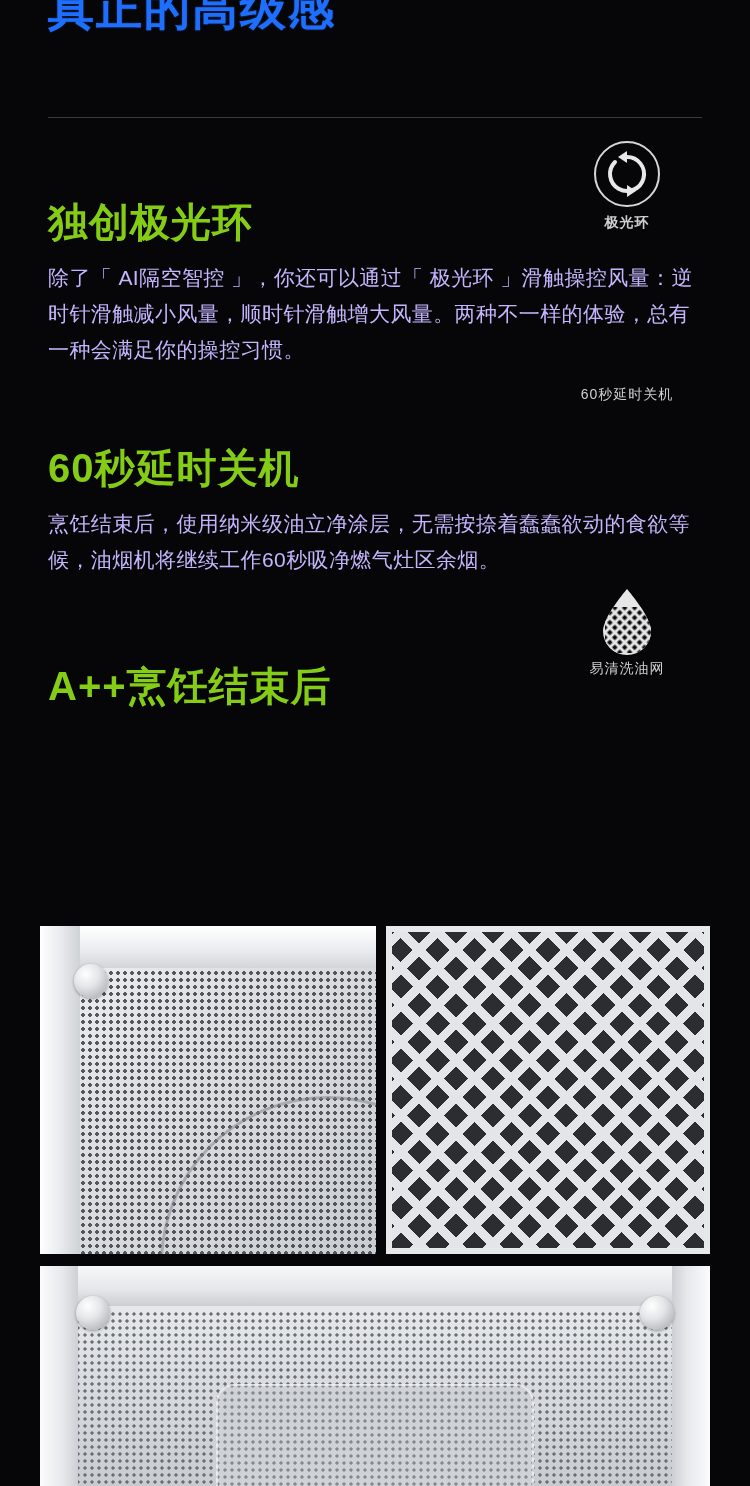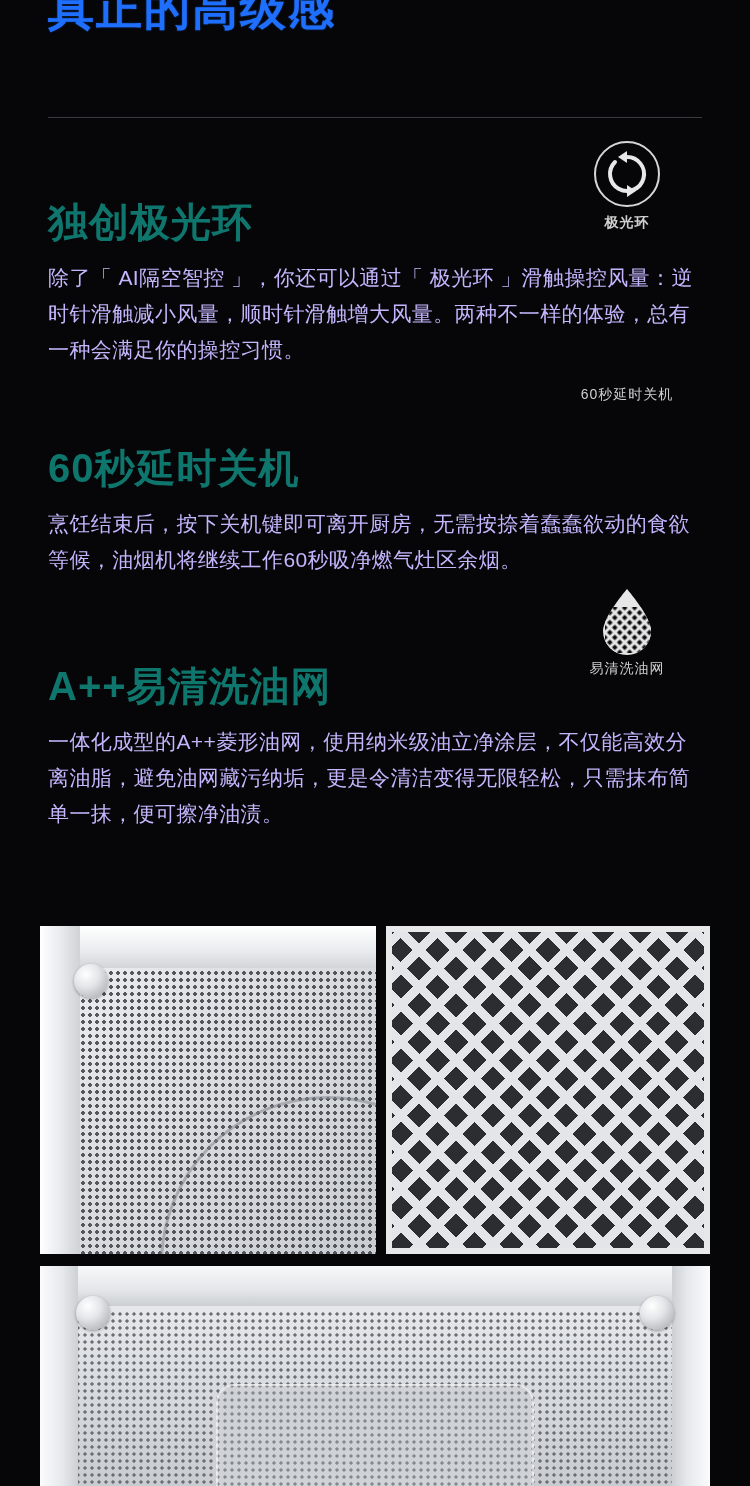--- a/index.html
+++ b/index.html
@@ -54,21 +54,21 @@
 
   
   .feature {
     position: relative;
     padding: 0 48px;
     box-sizing: border-box;
   }
   .feature-title {
     font-size: 40px;
     font-weight: bold;
-    color: #0f766e;
+    color: #84cc16;
     margin: 0;
     line-height: 1.1;
     letter-spacing: 1px;
   }
   .feature-body {
     font-size: 21px;
     line-height: 36px;
     color: #c4b5fd;
     margin: 16px 0 0 0;
     letter-spacing: 0.4px;
@@ -249,21 +249,21 @@
     </div>
     <h2 class="feature-title">独创极光环</h2>
     <p class="feature-body">除了「 AI隔空智控 」，你还可以通过「 极光环 」滑触操控风量：逆时针滑触减小风量，顺时针滑触增大风量。两种不一样的体验，总有一种会满足你的操控习惯。</p>
   </div>
 
   <div class="feature" style="margin-top:78px;">
     <div class="icon-block" style="top:-66px;">
       <div class="icon-caption">60秒延时关机</div>
     </div>
     <h2 class="feature-title">60秒延时关机</h2>
-    <p class="feature-body">烹饪结束后，按下关机键即可离开厨房，无需按捺着蠢蠢欲动的食欲等候，油烟机将继续工作60秒吸净燃气灶区余烟。</p>
+    <p class="feature-body">烹饪结束后，使用纳米级油立净涂层，无需按捺着蠢蠢欲动的食欲等候，油烟机将继续工作60秒吸净燃气灶区余烟。</p>
   </div>
 
   <div class="feature" style="margin-top:86px;">
     <div class="icon-block" style="top:-78px;">
       <div class="icon-art">
         <svg width="64" height="74" viewBox="0 0 64 74" aria-hidden="true">
           <defs>
             <pattern id="dmesh" width="7" height="7" patternUnits="userSpaceOnUse" patternTransform="rotate(45)">
               <rect width="7" height="7" fill="#e6e6e6"></rect>
               <rect width="4" height="4" x="1.5" y="1.5" fill="#0b0b0d"></rect>
@@ -273,22 +273,21 @@
             </clipPath>
           </defs>
           <path d="M32 6 C32 6 8 34 8 48 a24 24 0 0 0 48 0 C56 34 32 6 32 6 Z" fill="#e6e6e6"></path>
           <g clip-path="url(#dropclip)">
             <rect x="10" y="24" width="46" height="46" fill="url(#dmesh)"></rect>
           </g>
         </svg>
       </div>
       <div class="icon-caption">易清洗油网</div>
     </div>
-    <h2 class="feature-title">A++易清洗油网</h2>
-    <p class="feature-body">一体化成型的A++菱形油网，使用纳米级油立净涂层，不仅能高效分离油脂，避免油网藏污纳垢，更是令清洁变得无限轻松，只需抹布简单一抹，便可擦净油渍。</p>
+    <h2 class="feature-title">A++烹饪结束后</h2>
   </div>
 
   <div class="photos" style="top:926px;">
     <div class="photo photo-left">
       <div class="mesh-dots darker"></div>
       <div class="arc" style="left:120px; top:170px; width:330px; height:330px;"></div>
       <div class="bevel-top"></div>
       <div class="bevel-left"></div>
       <div class="screw" style="left:34px; top:38px;"></div>
     </div>

